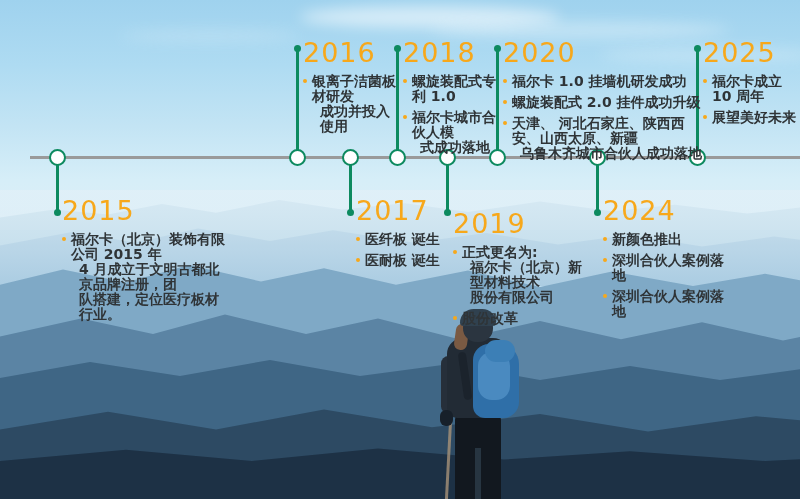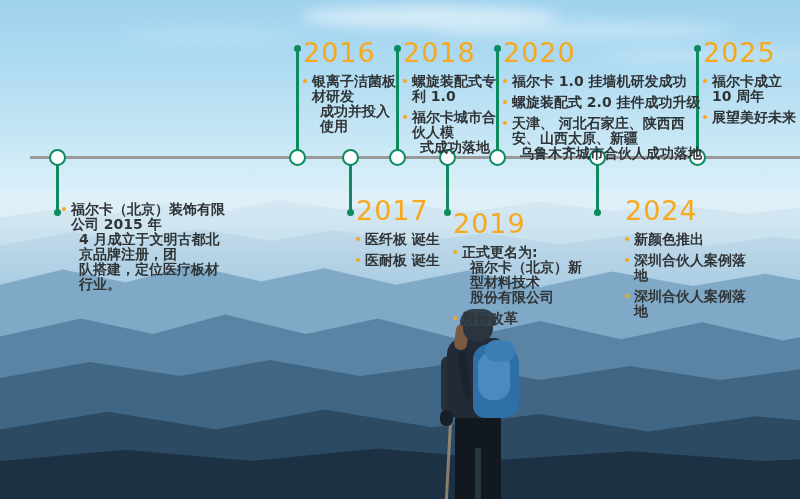--- a/index.html
+++ b/index.html
@@ -113,20 +113,21 @@
     <div class="h-cap"></div>
     <div class="h-hand"></div>
   </div>
 
   <div class="axis"></div>
 
   <div class="stem" style="left:56px;top:162px;height:50px;"></div>
   <div class="stemcap" style="left:54px;top:209px;"></div>
   <div class="node" style="left:49px;"></div>
   <div class="block" style="left:62px;top:196px;width:165px;">
+    <div class="year">2015</div>
     <div class="bul">
       <span>福尔卡（北京）装饰有限公司 2015 年</span>
       <span class="ind">4 月成立于文明古都北京品牌注册，团</span>
       <span class="ind">队搭建，定位医疗板材行业。</span>
     </div>
   </div>
 
   <div class="stem" style="left:296px;top:48px;height:108px;"></div>
   <div class="stemcap" style="left:294px;top:45px;"></div>
   <div class="node" style="left:289px;"></div>
@@ -193,21 +194,21 @@
     </div>
     <div class="bul">
       <span>天津、 河北石家庄、陕西西安、山西太原、新疆</span>
       <span class="ind">乌鲁木齐城市合伙人成功落地</span>
     </div>
   </div>
 
   <div class="stem" style="left:596px;top:162px;height:50px;"></div>
   <div class="stemcap" style="left:594px;top:209px;"></div>
   <div class="node" style="left:589px;"></div>
-  <div class="block" style="left:625px;top:196px;width:125px;">
+  <div class="block" style="left:603px;top:196px;width:125px;">
     <div class="year">2024</div>
     <div class="bul">
       <span>新颜色推出</span>
     </div>
     <div class="bul">
       <span>深圳合伙人案例落地</span>
     </div>
     <div class="bul">
       <span>深圳合伙人案例落地</span>
     </div>

